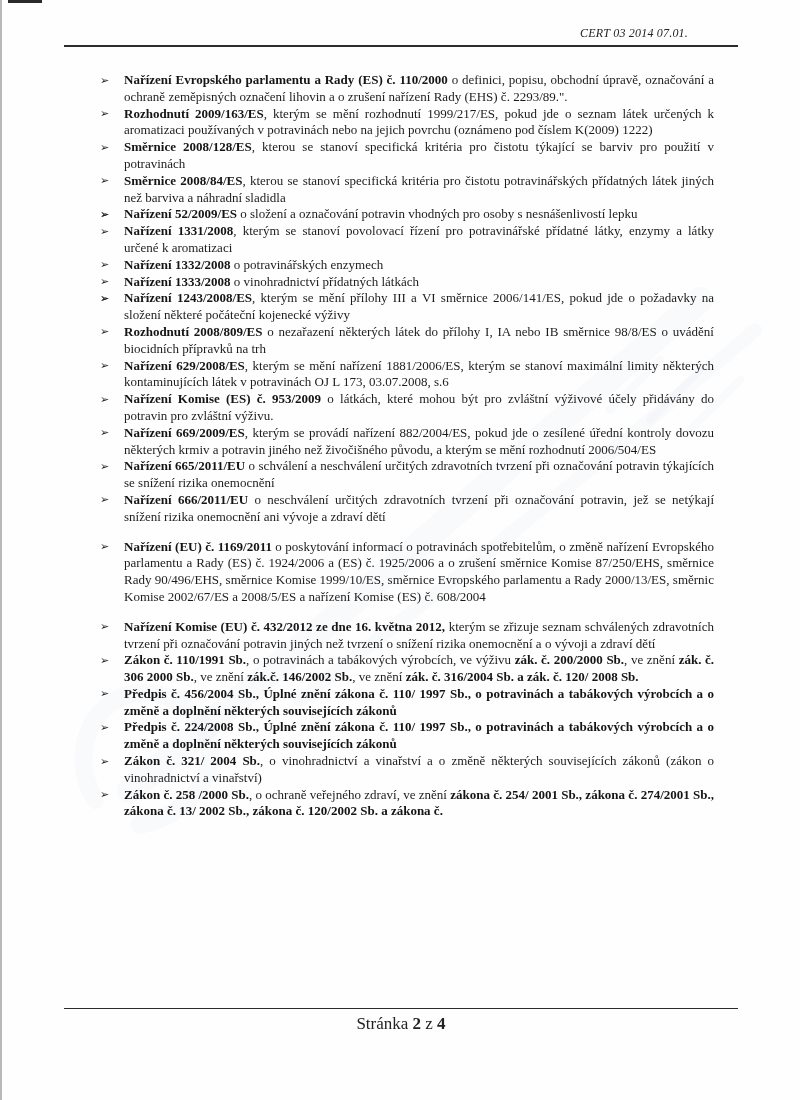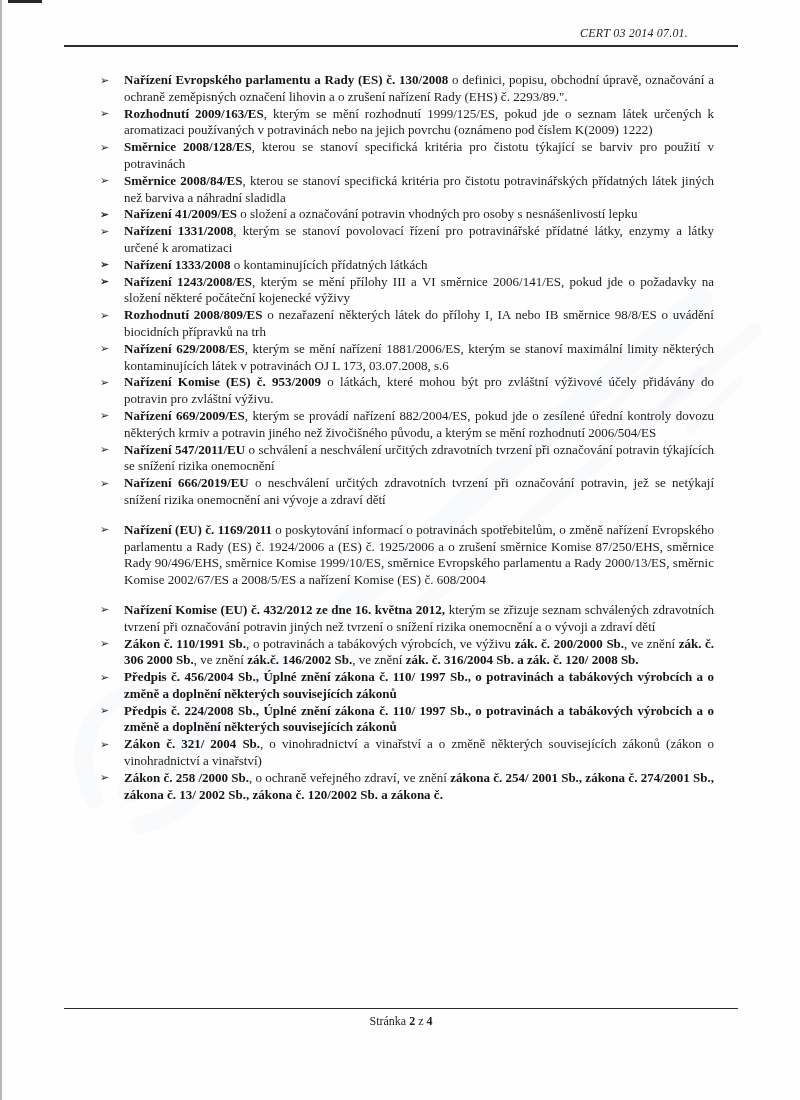--- a/index.html
+++ b/index.html
@@ -39,21 +39,21 @@
   .reg-list li.gap{margin-top:13px;}
   .bullet{
     position:absolute;left:0;top:0.5px;
     font-family:"DejaVu Sans",sans-serif;font-size:11px;color:#222;
   }
   .item-text b{font-weight:bold;color:#151515;}
 
   
   .footer{position:absolute;left:64px;right:62px;top:1008px;}
   .footer-rule{border:0;border-top:1.5px solid #2b2b2b;margin:0 0 5px 0;}
-  .footer-text{text-align:center;font-size:12px;color:#222;}
+  .footer-text{text-align:center;font-size:17px;color:#222;}
   .footer-text b{font-weight:bold;}
 </style>
 </head>
 <body>
 
 <div class="page">
 
   <div class="scan-edge-left"></div>
   <div class="scan-corner"></div>
 
@@ -65,37 +65,37 @@
       <path d="M 95 800 C 60 740, 110 670, 175 700 C 235 730, 215 810, 140 825" stroke-width="18" opacity="0.08"></path>
     </g>
   </svg>
 
   <div class="header">
     <span class="doc-ref">CERT 03 2014 07.01.</span>
     <hr class="header-rule">
   </div>
 
   <ul class="reg-list" id="reg-list">
-      <li><span class="bullet">➢</span><span class="item-text"><b>Nařízení Evropského parlamentu a Rady (ES) č. 130/2008</b><span> o definici, popisu, obchodní úpravě, označování a ochraně zeměpisných označení lihovin a o zrušení nařízení Rady (EHS) č. 2293/89.".</span></span></li>
-      <li><span class="bullet">➢</span><span class="item-text"><b>Rozhodnutí 2009/163/ES</b><span>, kterým se mění rozhodnutí 1999/125/ES, pokud jde o seznam látek určených k aromatizaci používaných v potravinách nebo na jejich povrchu (oznámeno pod číslem K(2009) 1222)</span></span></li>
+      <li><span class="bullet">➢</span><span class="item-text"><b>Nařízení Evropského parlamentu a Rady (ES) č. 110/2000</b><span> o definici, popisu, obchodní úpravě, označování a ochraně zeměpisných označení lihovin a o zrušení nařízení Rady (EHS) č. 2293/89.".</span></span></li>
+      <li><span class="bullet">➢</span><span class="item-text"><b>Rozhodnutí 2009/163/ES</b><span>, kterým se mění rozhodnutí 1999/217/ES, pokud jde o seznam látek určených k aromatizaci používaných v potravinách nebo na jejich povrchu (oznámeno pod číslem K(2009) 1222)</span></span></li>
       <li><span class="bullet">➢</span><span class="item-text"><b>Směrnice 2008/128/ES</b><span>, kterou se stanoví specifická kritéria pro čistotu týkající se barviv pro použití v potravinách</span></span></li>
       <li><span class="bullet">➢</span><span class="item-text"><b>Směrnice 2008/84/ES</b><span>, kterou se stanoví specifická kritéria pro čistotu potravinářských přídatných látek jiných než barviva a náhradní sladidla</span></span></li>
       <li><span class="bullet">➢</span></li>
-      <li><span class="bullet">➢</span><span class="item-text"><b>Nařízení 41/2009/ES</b><span> o složení a označování potravin vhodných pro osoby s nesnášenlivostí lepku</span></span></li>
+      <li><span class="bullet">➢</span><span class="item-text"><b>Nařízení 52/2009/ES</b><span> o složení a označování potravin vhodných pro osoby s nesnášenlivostí lepku</span></span></li>
       <li><span class="bullet">➢</span><span class="item-text"><b>Nařízení 1331/2008</b><span>, kterým se stanoví povolovací řízení pro potravinářské přídatné látky, enzymy a látky určené k aromatizaci</span></span></li>
-      <li><span class="bullet">➢</span></li>
-      <li><span class="bullet">➢</span><span class="item-text"><b>Nařízení 1333/2008</b><span> o kontaminujících přídatných látkách</span></span></li>
+      <li><span class="bullet">➢</span><span class="item-text"><b>Nařízení 1332/2008</b><span> o potravinářských enzymech</span></span></li>
+      <li><span class="bullet">➢</span><span class="item-text"><b>Nařízení 1333/2008</b><span> o vinohradnictví přídatných látkách</span></span></li>
       <li><span class="bullet">➢</span></li>
       <li><span class="bullet">➢</span><span class="item-text"><b>Nařízení 1243/2008/ES</b><span>, kterým se mění přílohy III a VI směrnice 2006/141/ES, pokud jde o požadavky na složení některé počáteční kojenecké výživy</span></span></li>
       <li><span class="bullet">➢</span><span class="item-text"><b>Rozhodnutí 2008/809/ES</b><span> o nezařazení některých látek do přílohy I, IA nebo IB směrnice 98/8/ES o uvádění biocidních přípravků na trh</span></span></li>
       <li><span class="bullet">➢</span><span class="item-text"><b>Nařízení 629/2008/ES</b><span>, kterým se mění nařízení 1881/2006/ES, kterým se stanoví maximální limity některých kontaminujících látek v potravinách  OJ L 173, 03.07.2008, s.6</span></span></li>
       <li><span class="bullet">➢</span><span class="item-text"><b>Nařízení Komise (ES) č. 953/2009</b><span> o látkách, které mohou být pro zvláštní výživové účely přidávány do potravin pro zvláštní výživu.</span></span></li>
       <li><span class="bullet">➢</span><span class="item-text"><b>Nařízení 669/2009/ES</b><span>, kterým se provádí nařízení  882/2004/ES, pokud jde o zesílené úřední kontroly dovozu některých krmiv a potravin jiného než živočišného původu, a kterým se mění rozhodnutí 2006/504/ES</span></span></li>
-      <li><span class="bullet">➢</span><span class="item-text"><b>Nařízení 547/2011/EU</b><span> o schválení a neschválení určitých zdravotních tvrzení při označování potravin týkajících se snížení rizika onemocnění</span></span></li>
-      <li><span class="bullet">➢</span><span class="item-text"><b>Nařízení 666/2019/EU</b><span> o neschválení určitých zdravotních tvrzení při označování potravin, jež se netýkají snížení rizika onemocnění ani vývoje a zdraví dětí</span></span></li>
+      <li><span class="bullet">➢</span><span class="item-text"><b>Nařízení 665/2011/EU</b><span> o schválení a neschválení určitých zdravotních tvrzení při označování potravin týkajících se snížení rizika onemocnění</span></span></li>
+      <li><span class="bullet">➢</span><span class="item-text"><b>Nařízení 666/2011/EU</b><span> o neschválení určitých zdravotních tvrzení při označování potravin, jež se netýkají snížení rizika onemocnění ani vývoje a zdraví dětí</span></span></li>
       <li class="gap"><span class="bullet">➢</span><span class="item-text"><b>Nařízení (EU) č. 1169/2011</b><span> o poskytování informací o potravinách spotřebitelům, o změně nařízení Evropského parlamentu a Rady (ES) č. 1924/2006 a (ES) č. 1925/2006 a o zrušení směrnice Komise 87/250/EHS, směrnice Rady 90/496/EHS, směrnice Komise 1999/10/ES, směrnice Evropského parlamentu a Rady 2000/13/ES, směrnic Komise 2002/67/ES a 2008/5/ES a nařízení Komise (ES) č. 608/2004</span></span></li>
       <li class="gap"><span class="bullet">➢</span><span class="item-text"><b>Nařízení Komise (EU) č. 432/2012  ze dne 16. května 2012,</b><span> kterým se zřizuje seznam schválených zdravotních tvrzení při označování potravin jiných než tvrzení o snížení rizika onemocnění a o vývoji a zdraví dětí</span></span></li>
       <li><span class="bullet">➢</span><span class="item-text"><b>Zákon č. 110/1991 Sb.</b><span>, o potravinách a tabákových výrobcích, ve výživu </span><b>zák. č. 200/2000 Sb.</b><span>, ve znění </span><b>zák. č. 306 2000 Sb.</b><span>, ve znění </span><b>zák.č. 146/2002 Sb.</b><span>, ve znění </span><b>zák. č. 316/2004 Sb. a zák. č. 120/ 2008 Sb.</b></span></li>
       <li><span class="bullet">➢</span><span class="item-text"><b>Předpis č. 456/2004 Sb., Úplné znění zákona č. 110/ 1997 Sb., o potravinách a tabákových výrobcích a o změně a doplnění některých souvisejících zákonů</b></span></li>
       <li><span class="bullet">➢</span><span class="item-text"><b>Předpis č. 224/2008 Sb., Úplné znění zákona č. 110/ 1997 Sb., o potravinách a tabákových výrobcích a o změně a doplnění některých souvisejících zákonů</b></span></li>
       <li><span class="bullet">➢</span><span class="item-text"><b>Zákon č. 321/ 2004 Sb.</b><span>, o vinohradnictví a vinařství a o změně některých souvisejících zákonů (zákon o vinohradnictví a vinařství)</span></span></li>
       <li><span class="bullet">➢</span><span class="item-text"><b>Zákon č. 258 /2000 Sb.</b><span>, o ochraně veřejného zdraví, ve znění </span><b>zákona č. 254/ 2001 Sb., zákona č. 274/2001 Sb., zákona č. 13/ 2002 Sb., zákona č. 120/2002 Sb. a zákona č.</b></span></li>
     </ul>
 
   <div class="footer">

